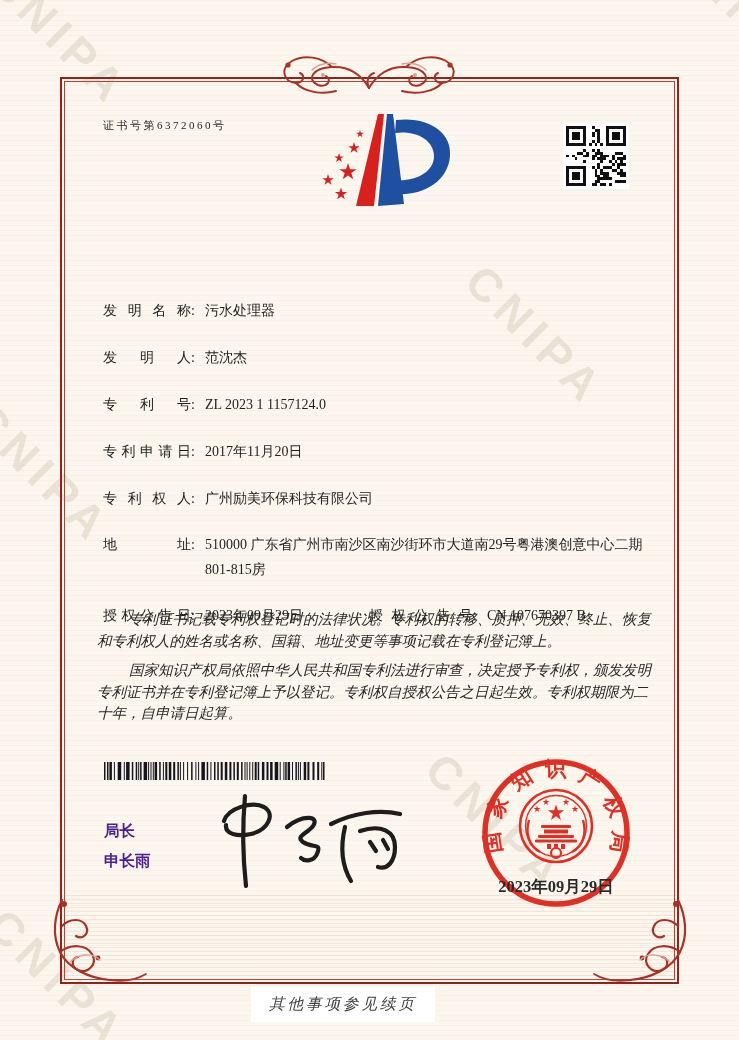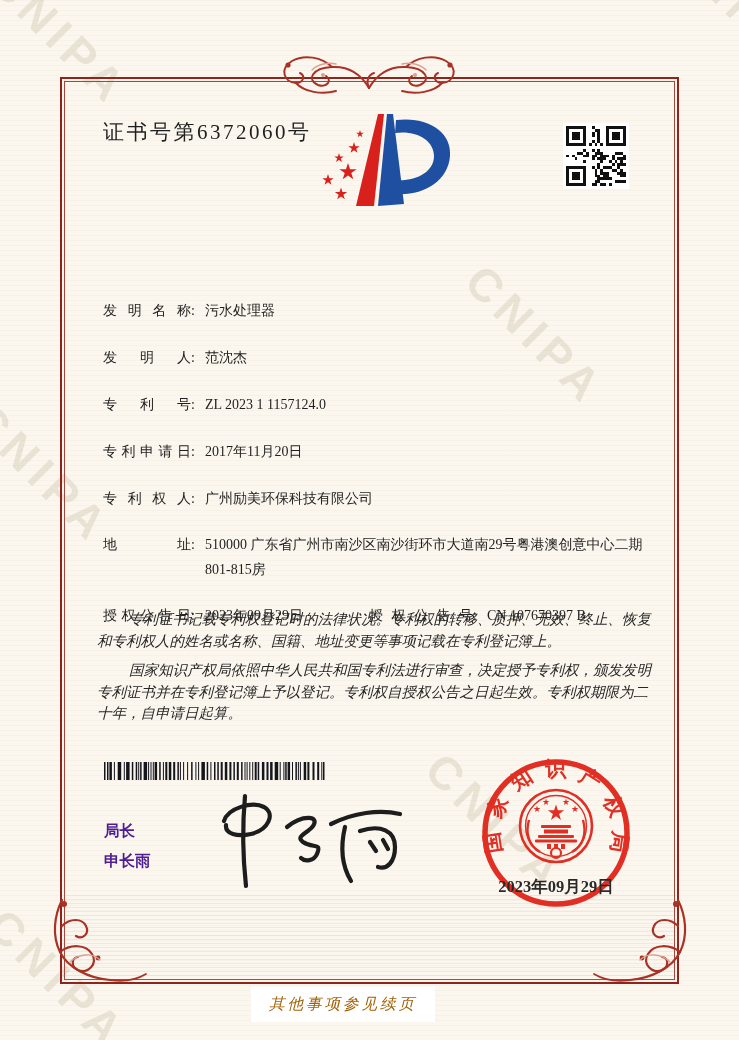--- a/index.html
+++ b/index.html
@@ -12,21 +12,21 @@
   .texture-strong{position:absolute;left:62px;top:895px;width:616px;height:88px;pointer-events:none;
     background:repeating-linear-gradient(180deg, rgba(205,120,100,0.13) 0 1px, transparent 1px 4px);}
 
   .wm{position:absolute;font-family:"Liberation Sans","DejaVu Sans",sans-serif;font-weight:700;
       font-size:46px;letter-spacing:7px;color:rgba(165,152,120,0.20);transform:rotate(45deg);
       white-space:nowrap;pointer-events:none;}
 
   .frame-outer{position:absolute;left:60px;top:77px;width:615px;height:903px;border:2.5px solid #8e241b;}
   .frame-inner{position:absolute;inset:2px;border:1.5px solid #a5463a;}
 
-  .cert-no{position:absolute;left:103px;top:118px;font-size:21px;letter-spacing:2.5px;}
+  .cert-no{position:absolute;left:103px;top:118px;font-size:11px;letter-spacing:2.5px;}
 
   .logo{position:absolute;left:308px;top:110px;width:155px;height:106px;}
   .qr{position:absolute;left:563px;top:123px;width:66px;height:66px;background:#fff;padding:3px;box-sizing:border-box;}
   .qr svg{width:100%;height:100%;display:block;}
 
   .title{position:absolute;left:0;top:219px;width:739px;text-align:center;font-size:35px;font-weight:700;
          letter-spacing:16px;padding-left:8px;box-sizing:border-box;}
 
   .fields{position:absolute;left:103px;top:297px;width:548px;font-size:14px;}
   .frow{display:flex;margin-bottom:20px;line-height:27px;}
@@ -47,21 +47,21 @@
 
   .director{position:absolute;left:104px;top:816px;font-family:"Liberation Sans","DejaVu Sans",sans-serif;
             font-size:15.5px;font-weight:600;line-height:30px;color:#4c1d95;}
   .sig{position:absolute;left:193px;top:790px;width:210px;height:102px;}
 
   .seal{position:absolute;left:477px;top:754px;width:160px;height:160px;opacity:0.94;}
 
   .page-info{position:absolute;left:0;top:998px;width:739px;text-align:center;font-size:13px;letter-spacing:2px;}
 
   .note-box{position:absolute;left:251px;top:987px;background:#ffffff;padding:7px 18px;
-            font-size:15.5px;font-style:italic;letter-spacing:3px;color:#a16207;}
+            font-size:15.5px;font-style:italic;letter-spacing:3px;color:#404040;}
 
   .orn{position:absolute;pointer-events:none;}
 </style>
 </head>
 <body>
 
 <div class="page">
 
   <div class="texture"></div>
 

